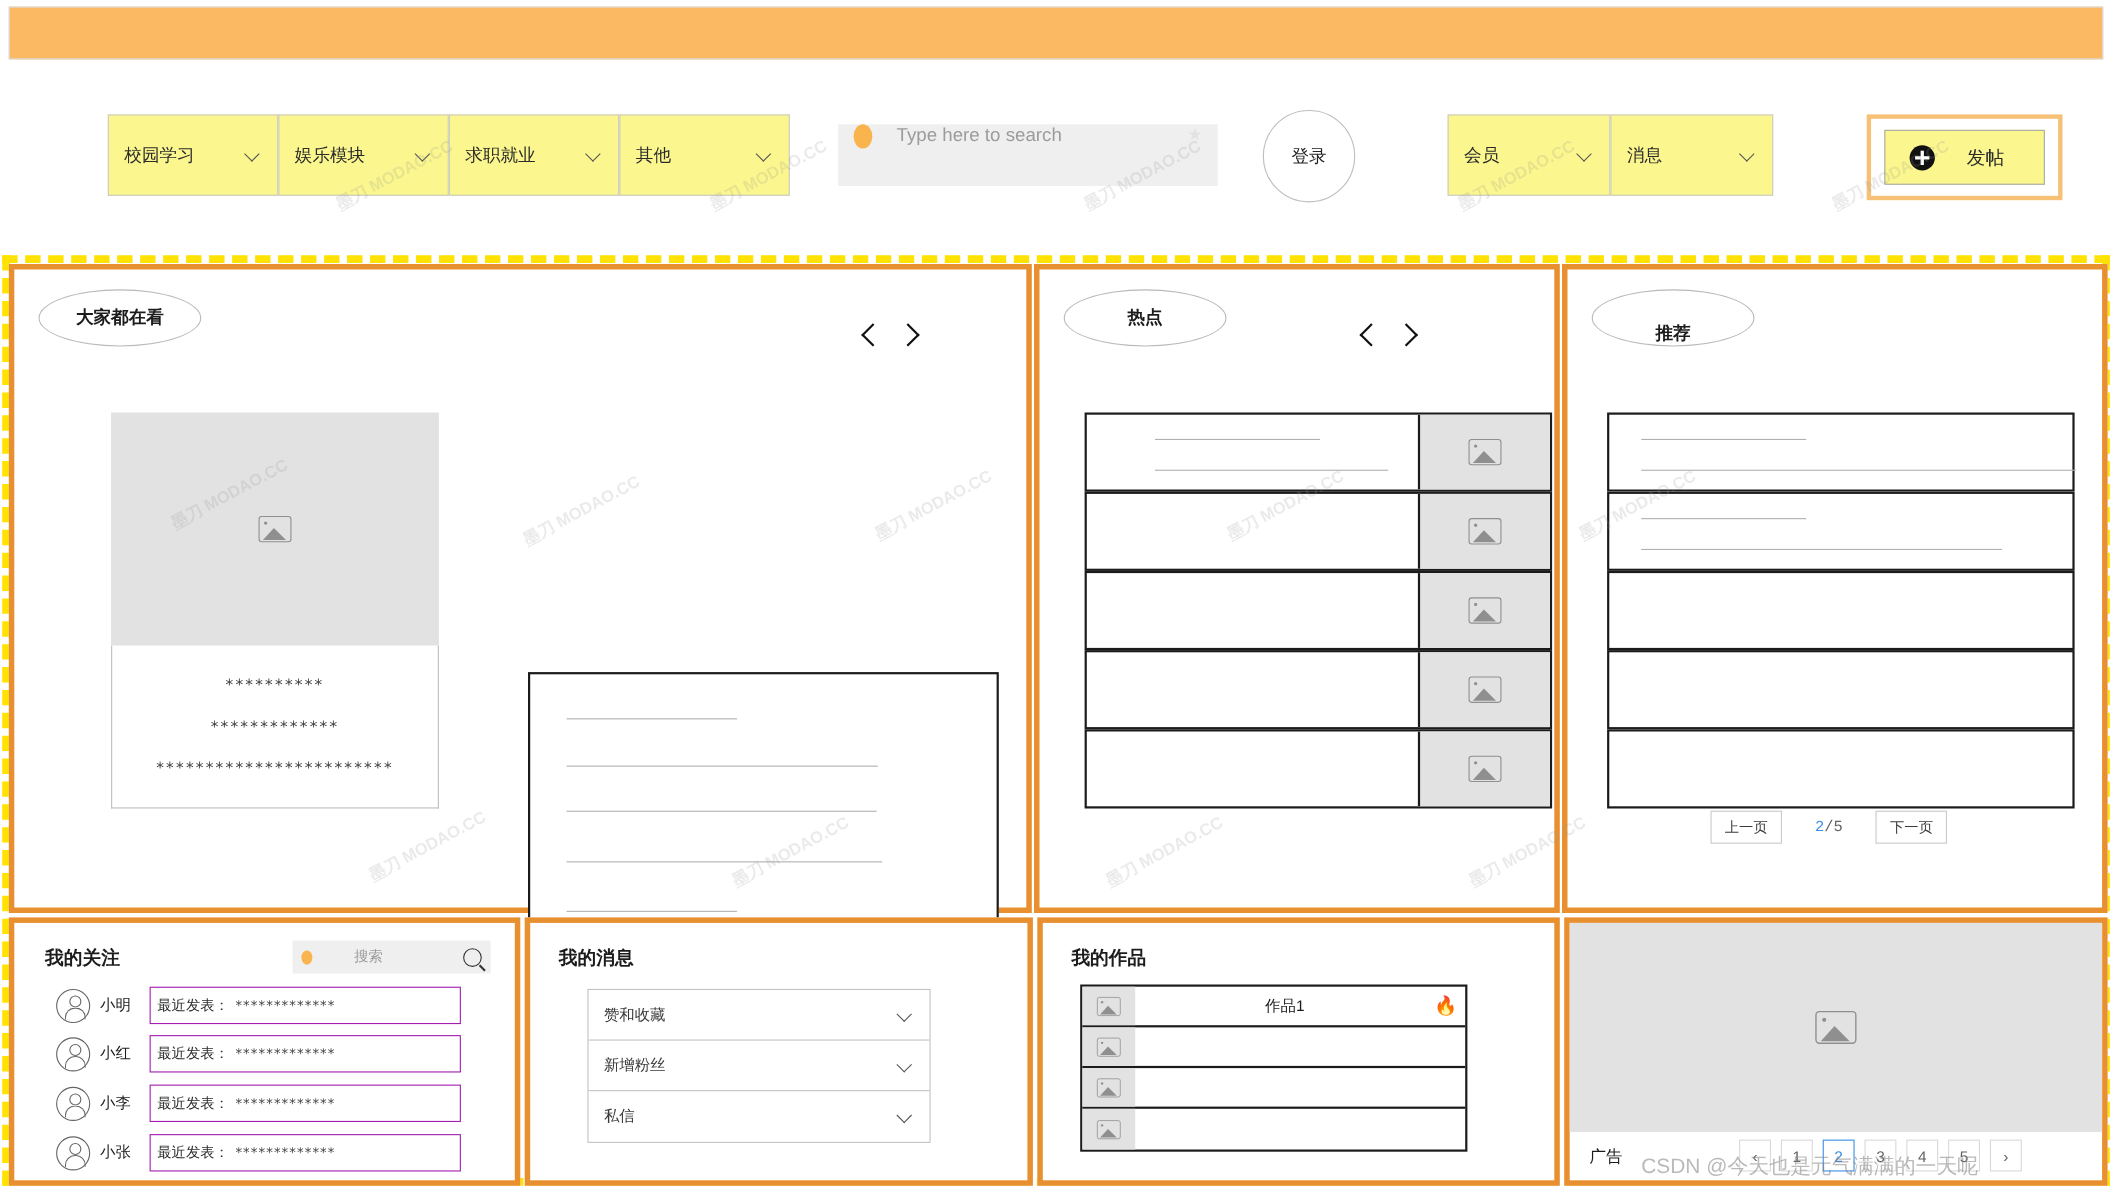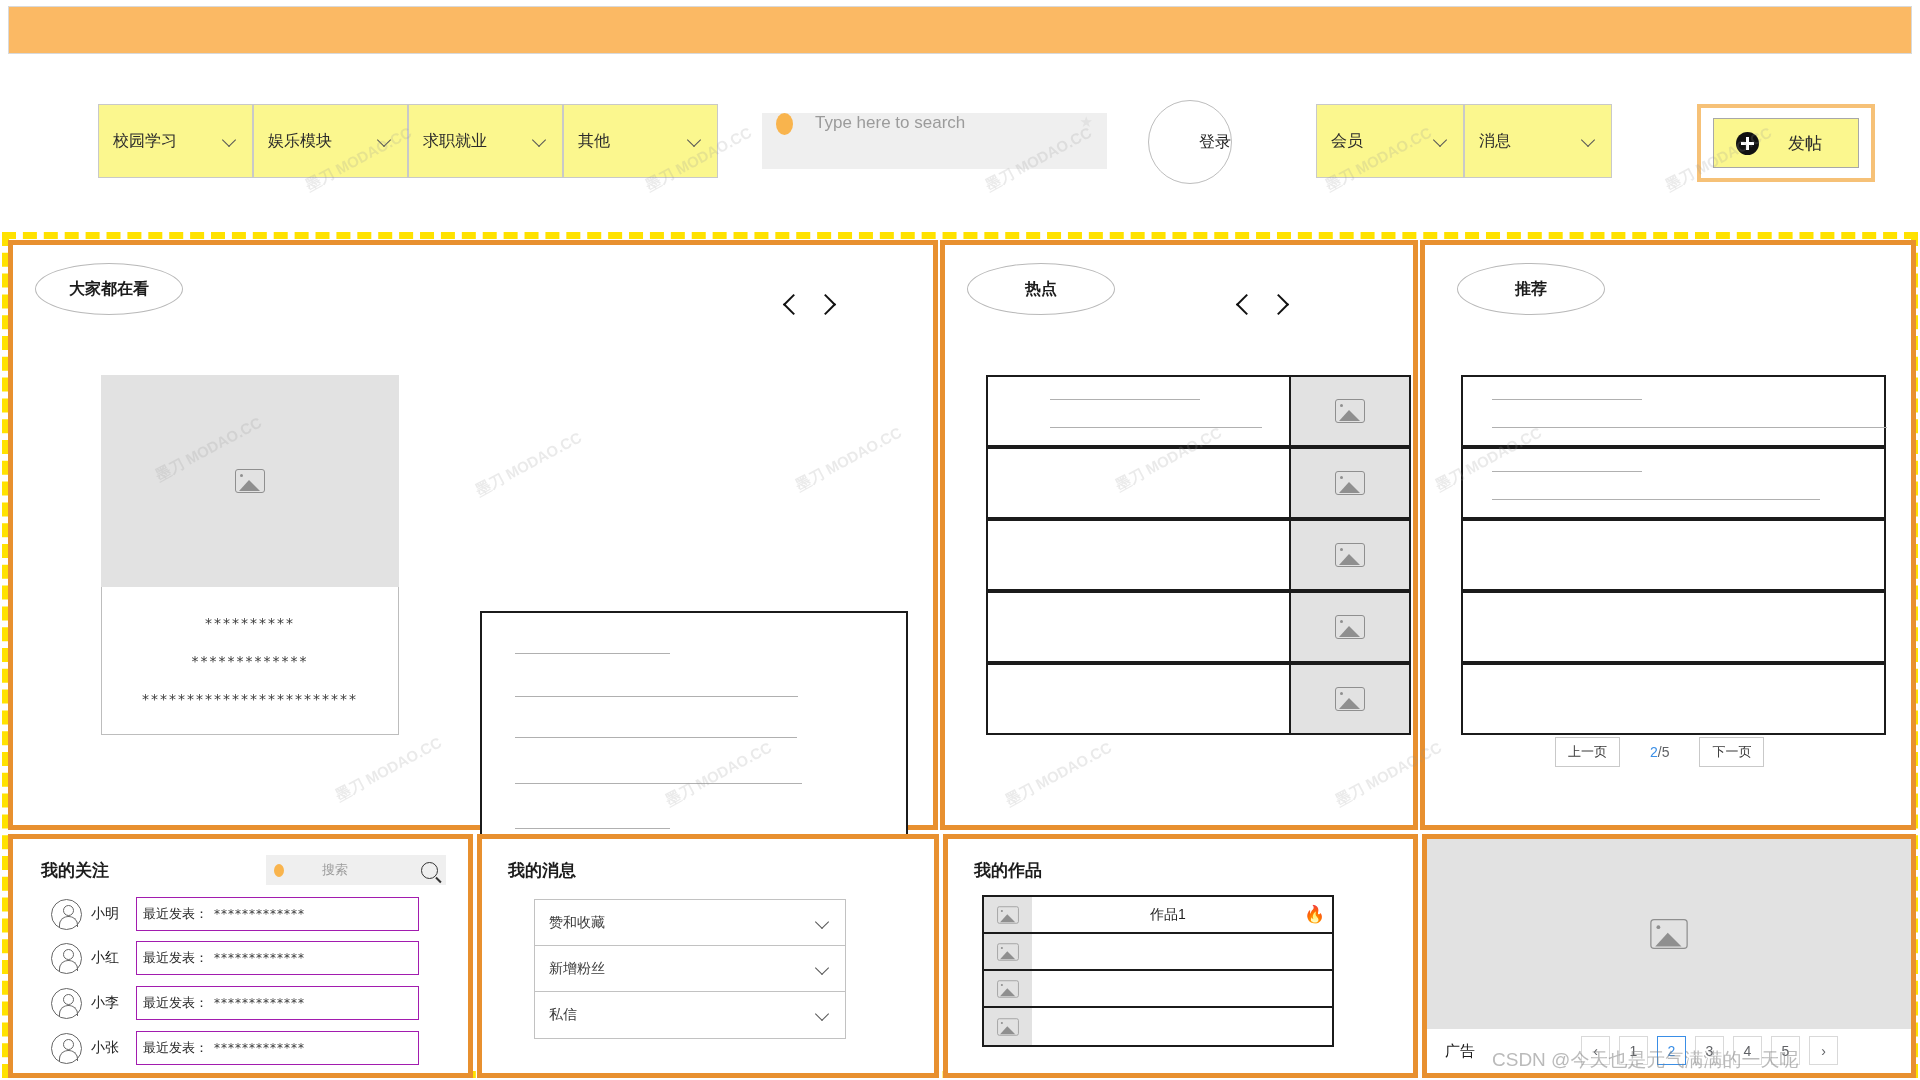--- a/index.html
+++ b/index.html
@@ -39,21 +39,21 @@
     background: #efefef; display: flex; align-items: flex-start; padding: 0 14px;
   }
   .search-dot {
     width: 17px; height: 22px; border-radius: 50%; background: #f9b44d; flex: 0 0 auto;
   }
   .search-ph { margin-left: 22px; color: #9b9b9b; font-size: 17px; }
   .search-star { margin-left: auto; color: #e2e2e2; font-size: 15px; }
   .login-btn {
     position: absolute; left: 1148px; top: 100px; width: 84px; height: 84px;
     border: 1px solid #bdbdbd; border-radius: 50%; background: #fff;
-    display: flex; align-items: center; justify-content: flex-end;
+    display: flex; align-items: center; justify-content: center;
     font-size: 16px; color: #222;
   }
   .post-wrap {
     position: absolute; left: 1697px; top: 104px; width: 178px; height: 78px;
     border: 4px solid #f6c177; background: #fff;
     display: flex; align-items: center; justify-content: center;
   }
   .post-btn {
     width: 146px; height: 50px; background: #fbf78e; border: 1px solid #a8a8a8;
     display: flex; align-items: center; gap: 29px; padding-left: 22px;
@@ -362,42 +362,42 @@
     </div>
     <div class="hot-row" style="left:41px;top:418px;">
       <div class="hot-left"></div>
       <div class="hot-right img-ph">
         <span class="img-ico"></span>
       </div>
     </div>
   </div>
 
   <div class="panel panelC">
-    <div class="pill" style="left:32px;top:18px;width:148px;height:52px;">
+    <div class="pill" style="left:22px;top:18px;width:148px;height:52px;align-items:flex-end;">
       <span>推荐</span>
     </div>
 
     <div class="rec-row" style="left:36px;top:130px;">
       <div class="tline" style="position:absolute;left:29px;top:22px;width:150px;"></div>
       <div class="tline" style="position:absolute;left:29px;top:50px;width:395px;"></div>
     </div>
     <div class="rec-row" style="left:36px;top:202px;">
       <div class="tline" style="position:absolute;left:29px;top:22px;width:150px;"></div>
       <div class="tline" style="position:absolute;left:29px;top:50px;width:328px;"></div>
     </div>
     <div class="rec-row" style="left:36px;top:274px;"></div>
     <div class="rec-row" style="left:36px;top:346px;"></div>
     <div class="rec-row" style="left:36px;top:418px;"></div>
 
     <div style="position:absolute;left:118px;top:738px;"></div>
   </div>
 
   <div style="position:absolute;left:1555px;top:737px;display:flex;align-items:center;gap:30px;">
     <div style="border:1px solid #c9c9c9;padding:5px 12px;font-size:13px;color:#3a3a3a;background:#fff;">上一页</div>
-    <div style="font-size:14px;color:#606266;">
+    <div style="font-size:14px;color:#606266;font-family:Liberation Mono, monospace;">
       <span style="color:#3a8ee6;">2</span><span>/</span><span>5</span>
     </div>
     <div style="border:1px solid #c9c9c9;padding:5px 12px;font-size:13px;color:#3a3a3a;background:#fff;">下一页</div>
   </div>
 
   <div class="panel panelD">
     <div class="sec-title" style="position:absolute;left:28px;top:20px;">我的关注</div>
 
     <div class="mini-search">
       <span class="mini-dot"></span>

